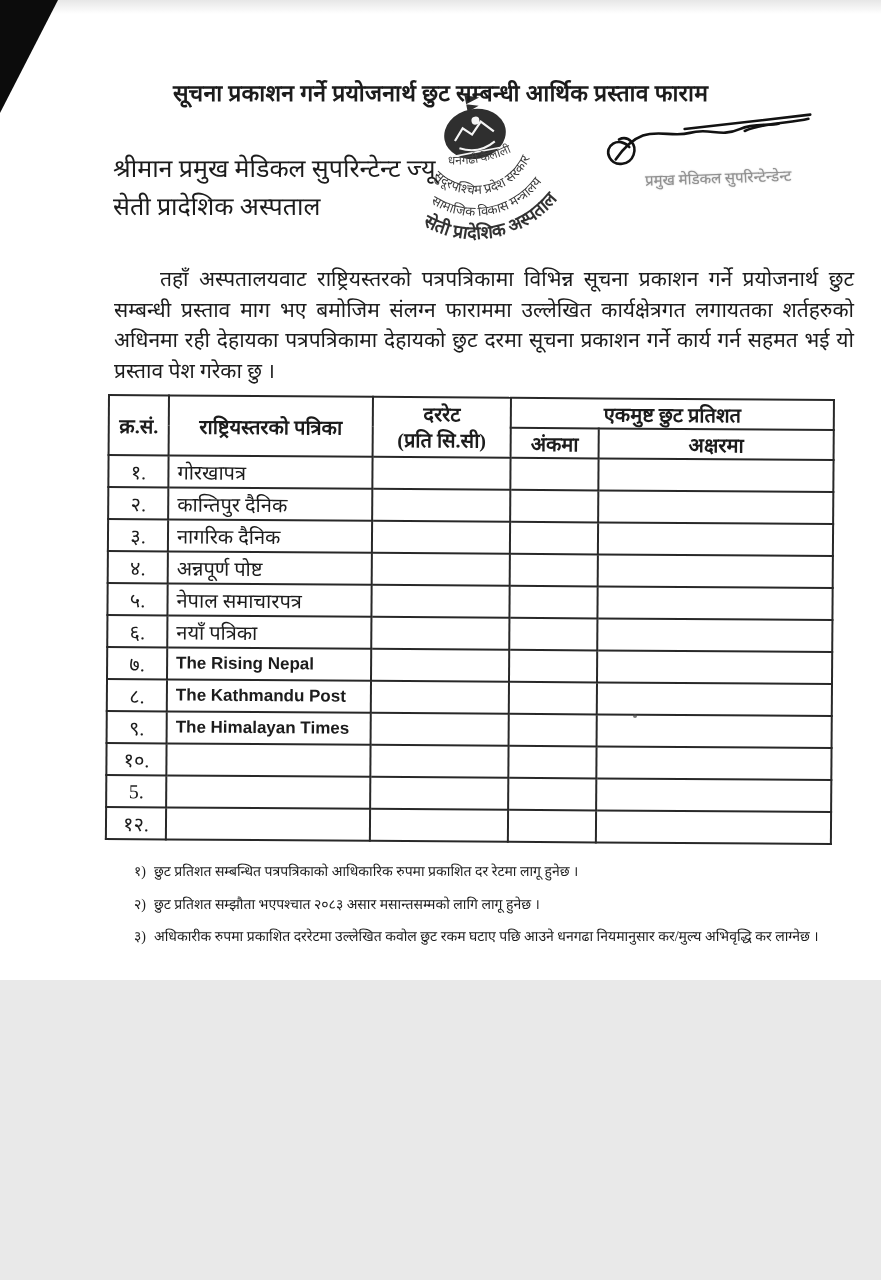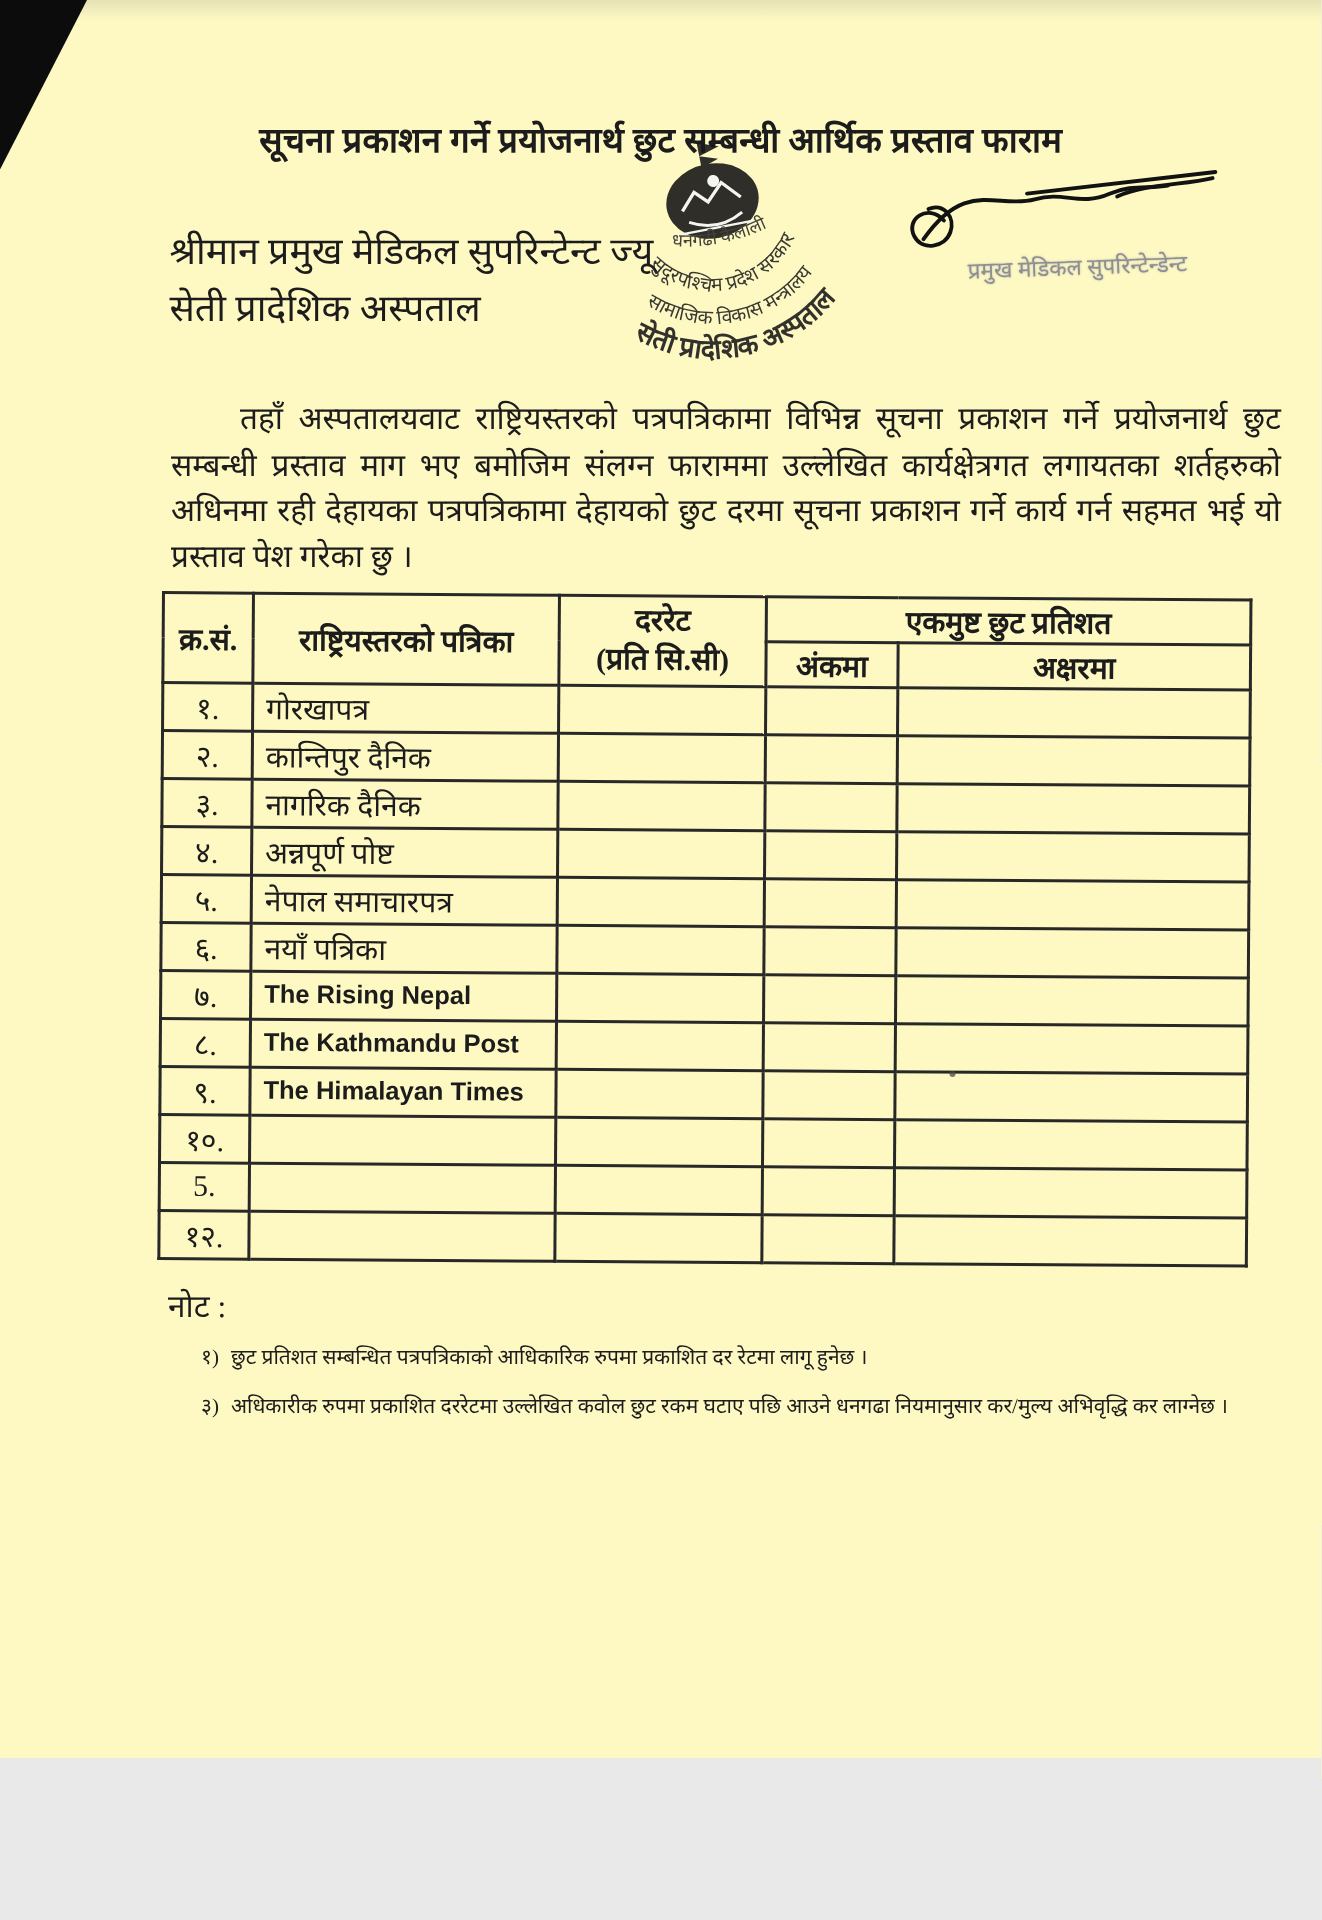--- a/index.html
+++ b/index.html
@@ -1,17 +1,17 @@
 <!DOCTYPE html>
 <html><head>
 <meta charset="utf-8">
 <style>
   html,body{margin:0;padding:0;background:#e9e9e9;}
   .page{
-    position:relative;width:881px;height:1172px;background:#fef9c3;
+    position:relative;width:881px;height:980px;background:#ffffff;
     font-family:"Liberation Serif","DejaVu Serif",serif;color:#1c1c1c;
     overflow:hidden;margin:0 auto;
   }
   
   .corner-fold{position:absolute;left:0;top:0;width:58px;height:113px;background:#0c0c0c;
     clip-path:polygon(0 0,100% 0,0 100%);z-index:6;}
   .top-shade{position:absolute;left:0;top:0;width:100%;height:14px;
     background:linear-gradient(180deg,rgba(120,120,120,.18),rgba(120,120,120,0));z-index:5;}
   .smudge{position:absolute;background:rgba(90,90,90,.10);filter:blur(3px);border-radius:6px;z-index:1;}
   .smudge.a{left:55px;top:1243px;width:70px;height:12px;}
@@ -229,21 +229,21 @@
             <td class="name"></td>
             <td class="val"></td>
             <td class="val"></td>
             <td class="val"></td>
           </tr>
         </tbody>
     </table>
   </div>
 
   <div class="notes">
-    <p class="notes-label">नोट :</p>
     <ol id="notes-list">
         <li><span class="num">१)</span><span>छुट प्रतिशत सम्बन्धित पत्रपत्रिकाको आधिकारिक रुपमा प्रकाशित दर रेटमा लागू हुनेछ ।</span></li>
+        <li><span class="num">२)</span><span>छुट प्रतिशत सम्झौता भएपश्चात २०८३ असार मसान्तसम्मको लागि लागू हुनेछ ।</span></li>
         <li><span class="num">३)</span><span>अधिकारीक रुपमा प्रकाशित दररेटमा उल्लेखित कवोल छुट रकम घटाए पछि आउने धनगढा नियमानुसार कर/मुल्य अभिवृद्धि कर लाग्नेछ ।</span></li>
       </ol>
   </div>
 
 
 </div>
 
 </body></html>

